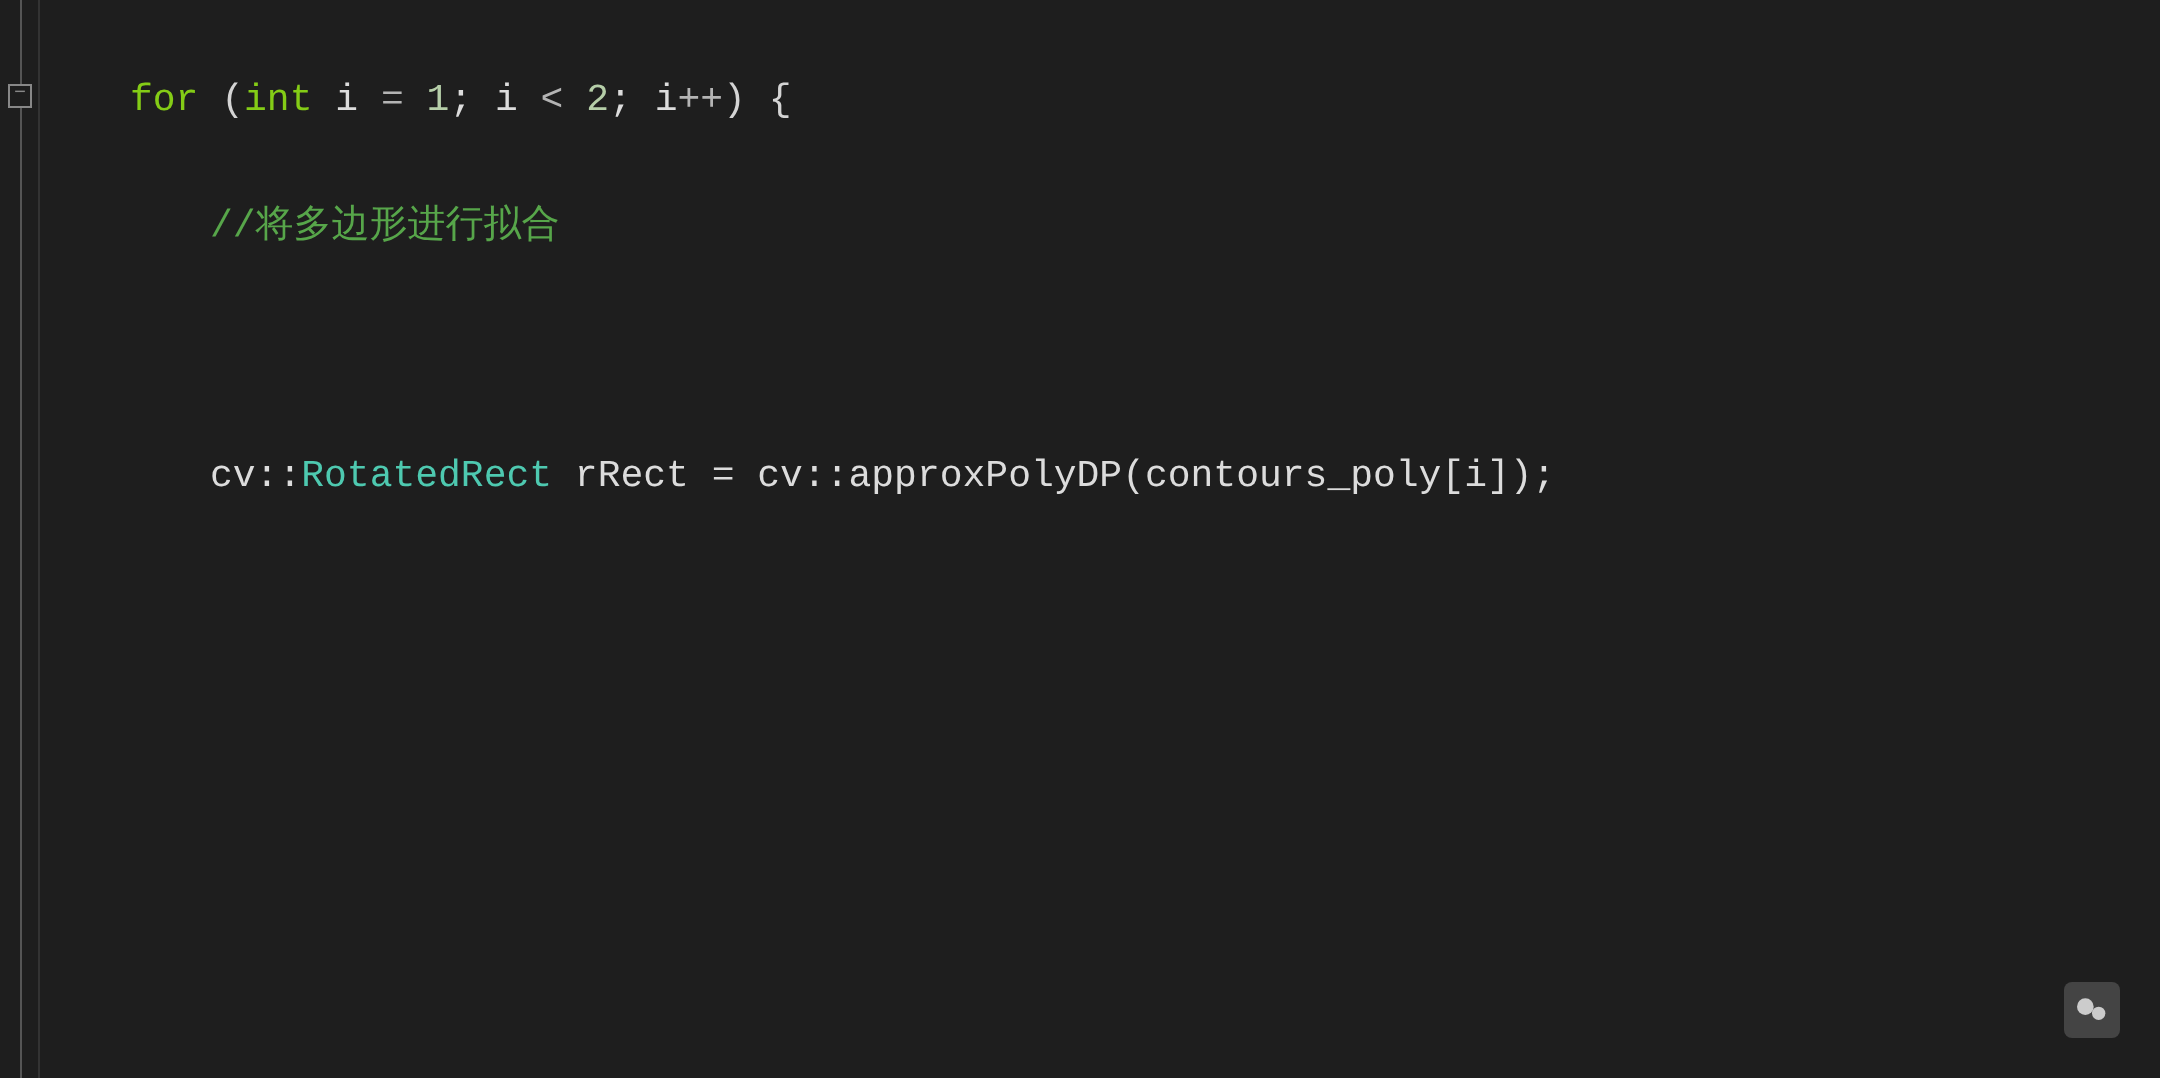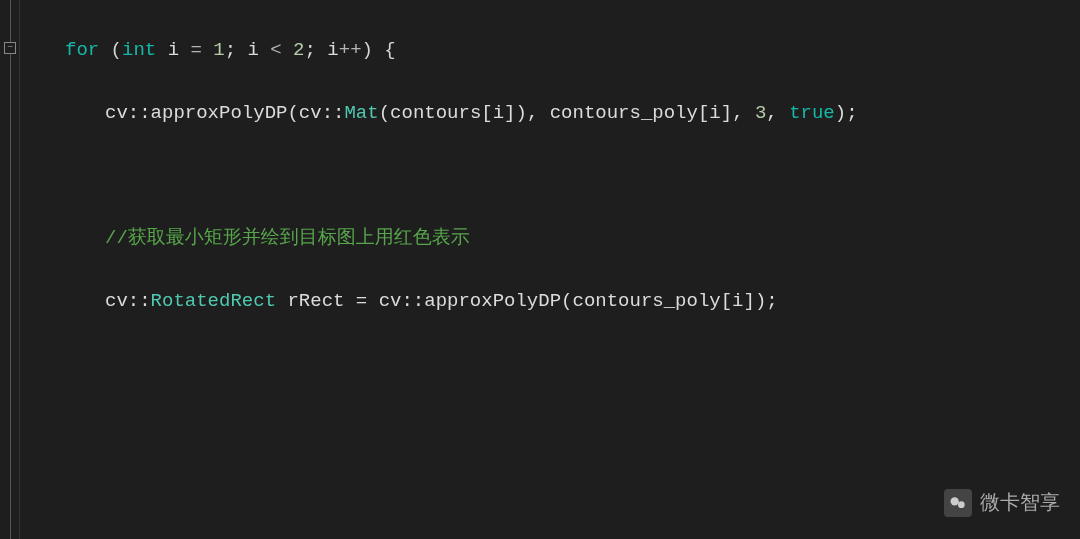--- a/index.html
+++ b/index.html
@@ -49,21 +49,21 @@
       left: 25px;
       top: 4px;
       right: 0;
       white-space: pre;
       color: #d4d4d4;
     }
     .line { display: block; }
     .indent1 { padding-left: 40px; }
     .indent2 { padding-left: 80px; }
     .comment { color: #57A64A; }
-    .keyword { color: #14b8a6; }
+    .keyword { color: #84cc16; }
     .type { color: #4ec9b0; }
     .num { color: #b5cea8; }
     .op { color: #b4b4b4; }
     .paren { color: #d4d4d4; }
     .ident { color: #dcdcdc; }
     .watermark {
       position: absolute;
       right: 20px;
       bottom: 20px;
       display: flex;
@@ -88,35 +88,33 @@
 </head>
 <body>
 
 <div class="gutter">
   <div class="fold-line"></div>
   <div class="fold-marker">−</div>
 </div>
 
 <div class="code-area">
 <span class="line indent1"><span class="keyword">for</span><span class="paren"> (</span><span class="keyword">int</span><span class="ident"> i </span><span class="op">= </span><span class="num">1</span><span class="ident">; i </span><span class="op">&lt; </span><span class="num">2</span><span class="ident">; i</span><span class="op">++</span><span class="paren">) {</span></span>
-<span class="line indent2"><span class="ident">cv::approxPolyDP(cv::</span><span class="type">Mat</span><span class="ident">(contours[i]), contours_poly[i], </span><span class="num">3</span><span class="ident">, </span><span class="keyword">true</span><span class="ident">);</span></span>
+<span class="line indent2"><span class="comment">//将多边形进行拟合</span></span>
 <span class="line"> </span>
-<span class="line indent2"><span class="comment">//获取最小矩形并绘到目标图上用红色表示</span></span>
 <span class="line indent2"><span class="ident">cv::</span><span class="type">RotatedRect</span><span class="ident"> rRect = cv::approxPolyDP(contours_poly[i]);</span></span>
 <span class="line indent2"></span>
 
 
 
 
 
 
 
 </div>
 
 <div class="watermark">
   <span class="wm-icon">
     <svg width="20" height="20" viewBox="0 0 24 24" fill="#ccc">
         <circle cx="8" cy="10" r="5"></circle>
         <circle cx="16" cy="14" r="4"></circle>
       </svg>
   </span>
-  <span>微卡智享</span>
 </div>
 
 </body></html>

